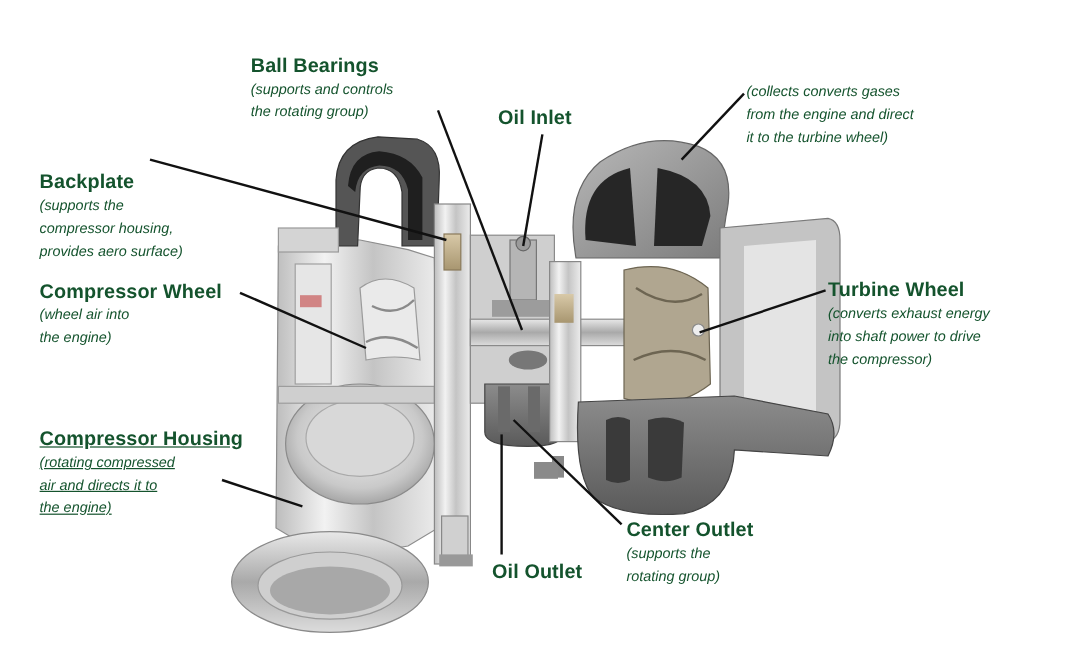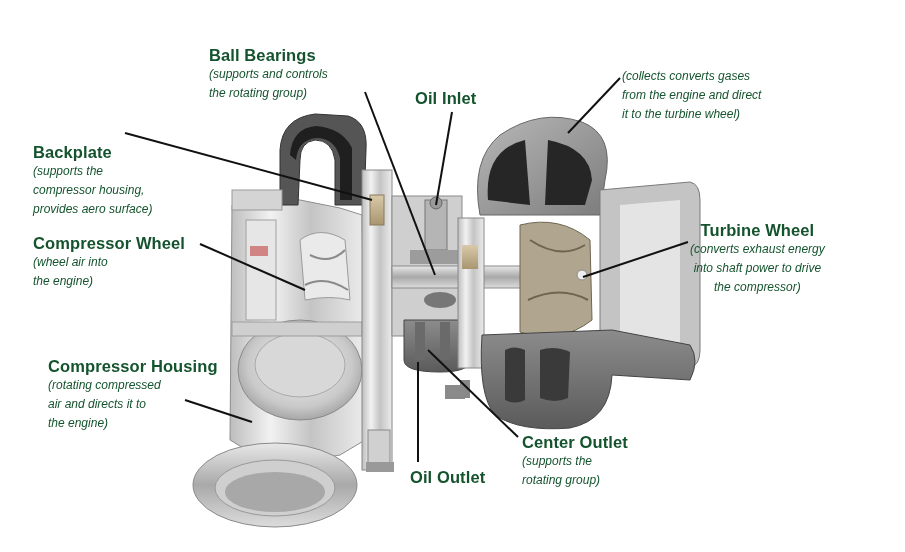--- a/index.html
+++ b/index.html
@@ -176,28 +176,28 @@
 compressor housing,
 provides aero surface)</span>
   </div>
 
   <div class="label" style="left:33px; top:234px;">
     <span class="title">Compressor Wheel</span>
     <span class="desc">(wheel air into
 the engine)</span>
   </div>
 
-  <div class="label" style="left:690px; top:221px;text-align:center;">
+  <div class="label" style="left:690px; top:233px;">
     <span class="title">Turbine Wheel</span>
     <span class="desc">(converts exhaust energy
 into shaft power to drive
 the compressor)</span>
   </div>
 
-  <div class="label" style="left:48px; top:357px;">
+  <div class="label" style="left:33px; top:357px;text-decoration:underline;">
     <span class="title">Compressor Housing</span>
     <span class="desc">(rotating compressed
 air and directs it to
 the engine)</span>
   </div>
 
   <div class="label" style="left:522px; top:433px;">
     <span class="title">Center Outlet</span>
     <span class="desc">(supports the
 rotating group)</span>

